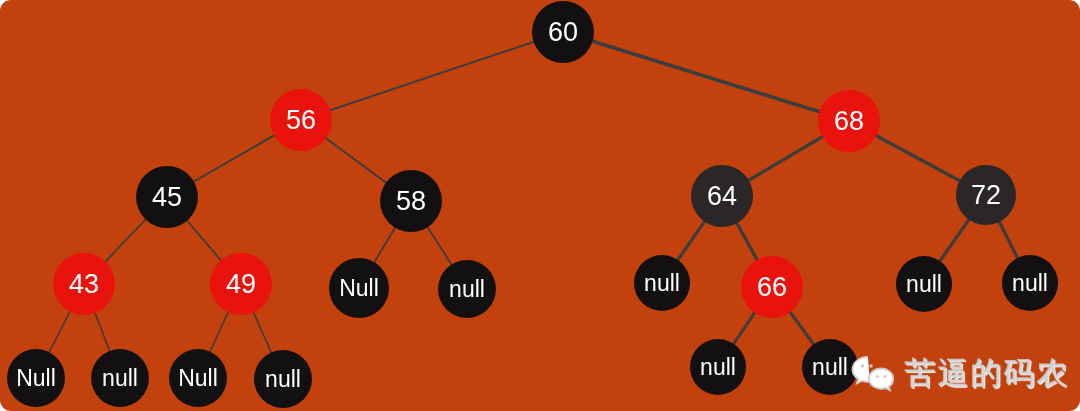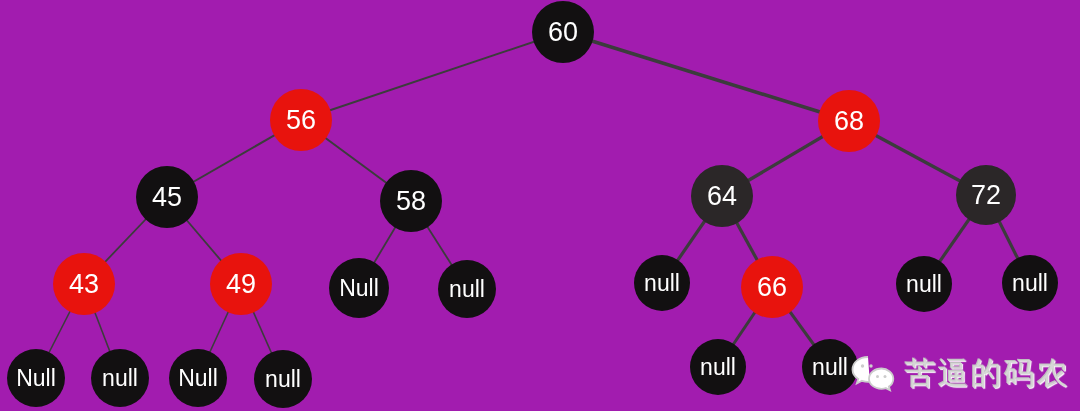--- a/index.html
+++ b/index.html
@@ -5,22 +5,23 @@
   html, body {
     margin: 0;
     padding: 0;
     background: #ffffff;
     font-family: "Liberation Sans", sans-serif;
   }
   .canvas {
     position: relative;
     width: 1080px;
     height: 411px;
-    background: #a21caf;
+    background: #c2410c;
     overflow: hidden;
+    border-radius: 11px;
   }
   svg.tree {
     position: absolute;
     left: 0;
     top: 0;
     display: block;
   }
   svg.tree text {
     fill: #ffffff;
     text-anchor: middle;

